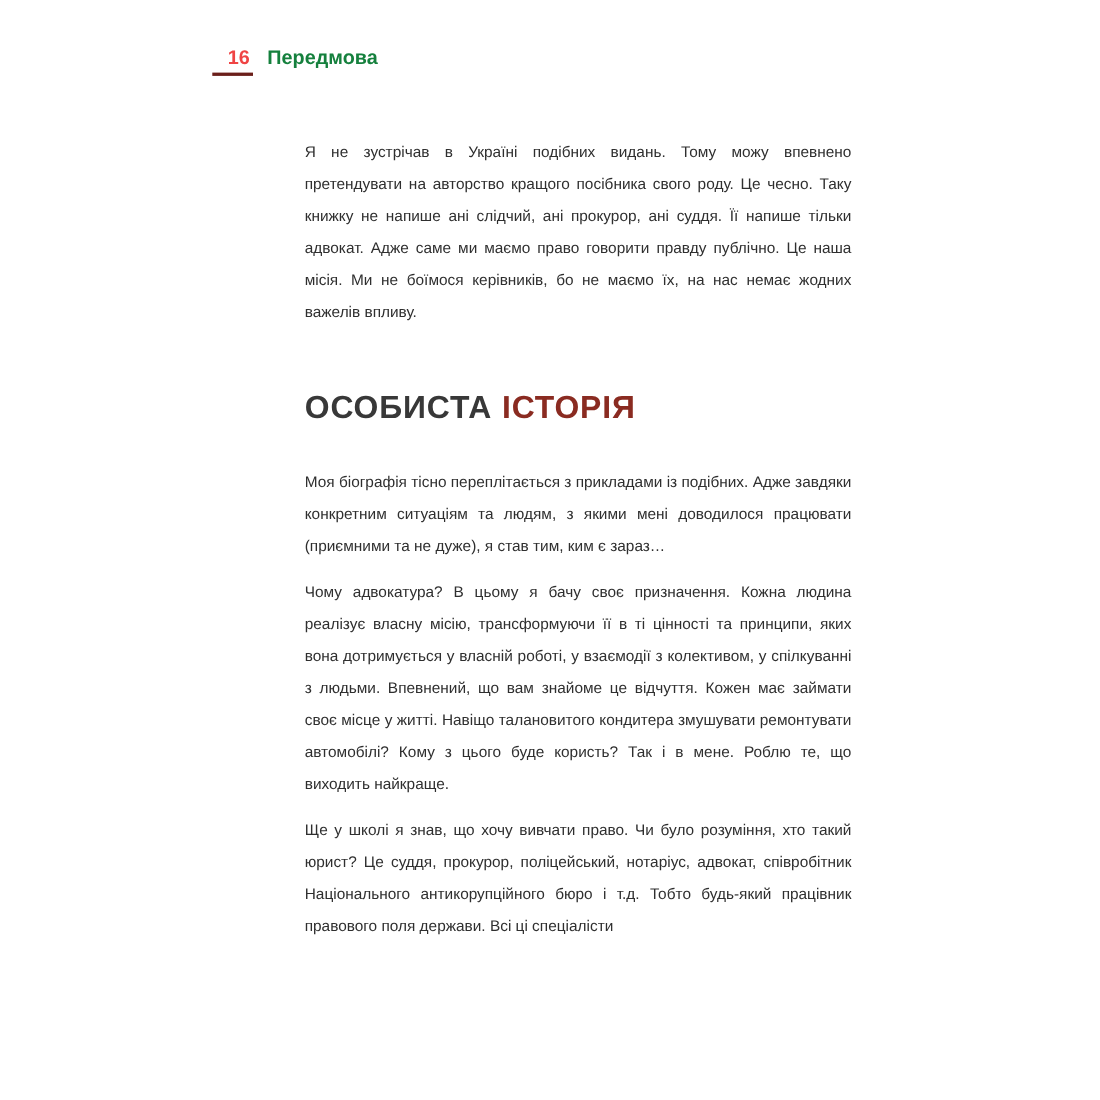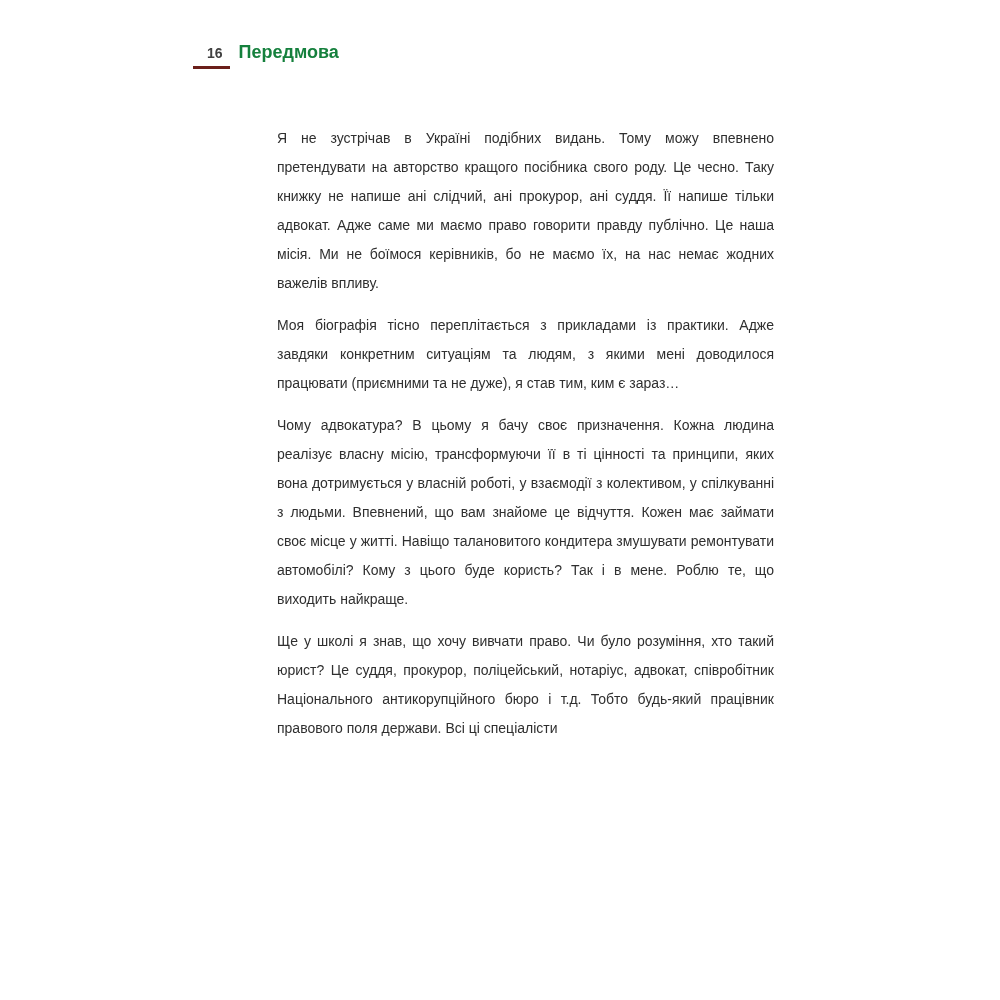--- a/index.html
+++ b/index.html
@@ -22,23 +22,23 @@
     position: absolute;
     left: 193px;
     top: 42px;
   }
   .running-head .inner {
     display: flex;
     align-items: baseline;
     gap: 16px;
   }
   .page-number {
-    font-size: 14px;
+    font-size: 18px;
     font-weight: bold;
-    color: #404040;
+    color: #ef4444;
     padding-left: 14px;
   }
   .section-title {
     font-size: 18px;
     font-weight: 600;
     color: #15803d;
   }
   .header-rule {
     position: absolute;
     left: 0;
@@ -87,23 +87,27 @@
       <span class="page-number">16</span>
       <span class="section-title">Передмова</span>
     </div>
     <div class="header-rule"></div>
   </header>
 
   <main class="text-column">
 
     <p>Я не зустрічав в Україні подібних видань. Тому можу впевнено претендувати на авторство кращого посібника свого роду. Це чесно. Таку книжку не напише ані слідчий, ані прокурор, ані суддя. Її напише тільки адвокат. Адже саме ми маємо право говорити правду публічно. Це наша місія. Ми не боїмося керівників, бо не маємо їх, на нас немає жодних важелів впливу.</p>
 
+    <h1 class="chapter-heading">
+      <span>ОСОБИСТА</span>
+      <span class="accent">ІСТОРІЯ</span>
+    </h1>
 
 
-    <p>Моя біографія тісно переплітається з прикладами із практики. Адже завдяки конкретним ситуаціям та людям, з якими мені доводилося працювати (приємними та не дуже), я став тим, ким є зараз…</p>
+    <p>Моя біографія тісно переплітається з прикладами із подібних. Адже завдяки конкретним ситуаціям та людям, з якими мені доводилося працювати (приємними та не дуже), я став тим, ким є зараз…</p>
 
     <p>Чому адвокатура? В цьому я бачу своє призначення. Кожна людина реалізує власну місію, трансформуючи її в ті цінності та принципи, яких вона дотримується у власній роботі, у взаємодії з колективом, у спілкуванні з людьми. Впевнений, що вам знайоме це відчуття. Кожен має займати своє місце у житті. Навіщо талановитого кондитера змушувати ремонтувати автомобілі? Кому з цього буде користь? Так і в мене. Роблю те, що виходить найкраще.</p>
 
     <p>Ще у школі я знав, що хочу вивчати право. Чи було розуміння, хто такий юрист? Це суддя, прокурор, поліцейський, нотаріус, адвокат, співробітник Національного антикорупційного бюро і т.д. Тобто будь-який працівник правового поля держави. Всі ці спеціалісти</p>
 
   </main>
 
 </div>
 
 </body></html>

